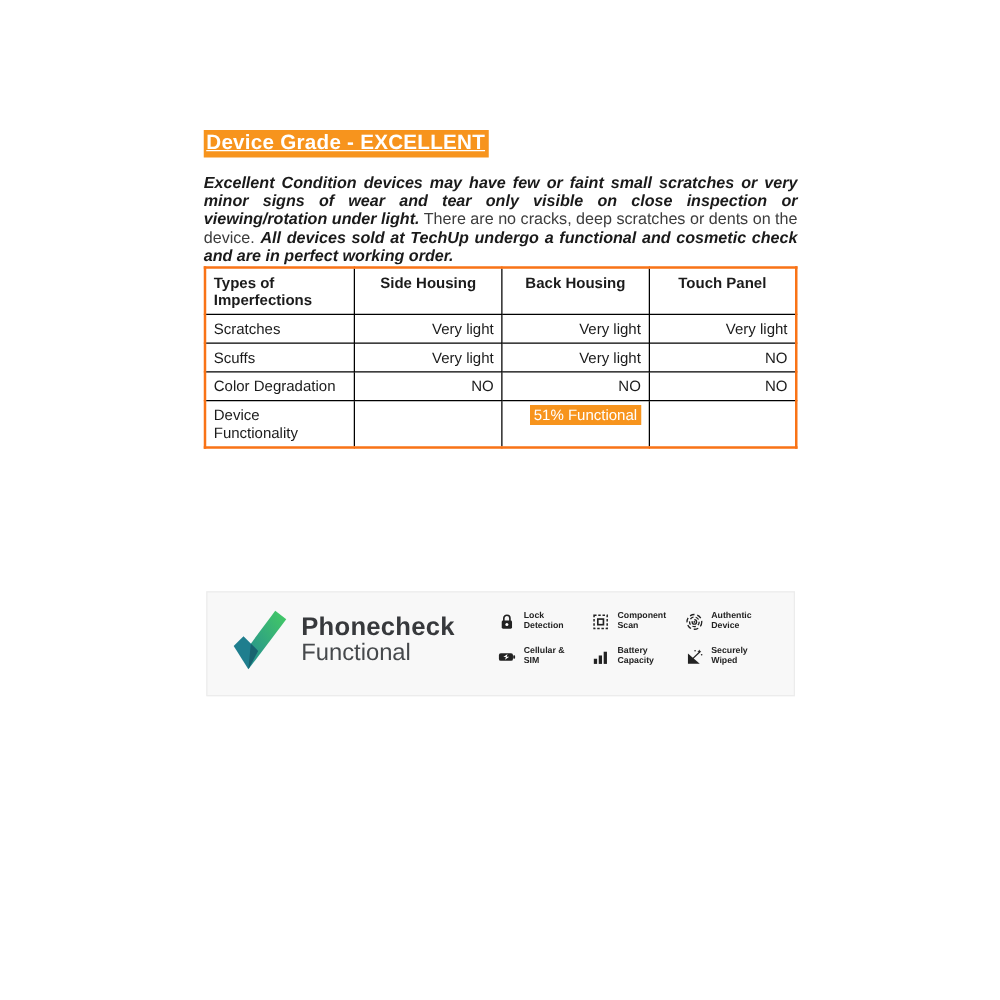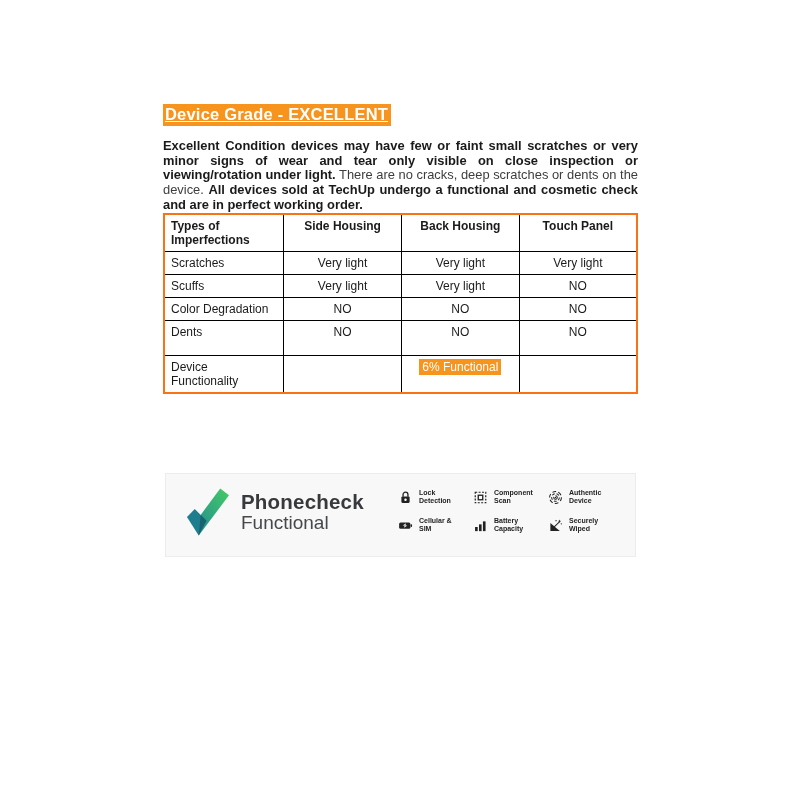--- a/index.html
+++ b/index.html
@@ -14,35 +14,35 @@
     display:inline-block; background:#F7941D; color:#ffffff;
     font-size:16.5px; font-weight:700; text-decoration:underline;
     padding:1px 3px 2px 2px; letter-spacing:0.2px;
   }
 
   
   .desc {
     position:absolute; left:163px; top:139px; width:475px; margin:0;
     font-size:12.9px; line-height:14.7px; text-align:justify; color:#3d3d3d;
   }
-  .desc .b { font-weight:700; color:#1a1a1a; }
+  .desc .b { font-weight:700; color:#1a1a1a;font-style:italic; }
 
   
   table.grade {
     position:absolute; left:163px; top:213px; width:475px;
     border-collapse:collapse; table-layout:fixed;
     border:2px solid #f97316;
   }
   table.grade th, table.grade td {
     border:1.5px solid #000; font-size:12px; padding:4px 6px;
     vertical-align:top; overflow:hidden;
   }
   table.grade th { font-weight:700; text-align:center; }
   table.grade th.left { text-align:left; }
-  table.grade td { text-align:center; font-weight:400; }
+  table.grade td { text-align:right; font-weight:400; }
   table.grade td.label { text-align:left; }
   tr.h-row  { height:36px; }
   tr.r-sm   { height:22px;margin-left:25px; }
   tr.r-lg   { height:35px; }
   tr.r-md   { height:27px; }
   .highlight { background:#F7941D; color:#ffffff; padding:1px 3px; white-space:nowrap; }
 
   
   .cert-box {
     position:absolute; left:165px; top:473px; width:471px; height:84px;
@@ -101,30 +101,24 @@
         <td>Very light</td>
         <td>Very light</td>
         <td>NO</td>
       </tr>
       <tr class="r-sm">
         <td class="label">Color Degradation</td>
         <td>NO</td>
         <td>NO</td>
         <td>NO</td>
       </tr>
-      <tr class="r-lg">
-        <td class="label">Dents</td>
-        <td>NO</td>
-        <td>NO</td>
-        <td>NO</td>
-      </tr>
       <tr class="r-md">
         <td class="label">Device Functionality</td>
         <td></td>
-        <td><span class="highlight">6% Functional</span></td>
+        <td><span class="highlight">51% Functional</span></td>
         <td></td>
       </tr>
     </tbody>
   </table>
 
   <div class="cert-box">
     <div class="logo">
       <span>
         <svg width="45" height="52" viewBox="0 0 46 52">
           <defs>

